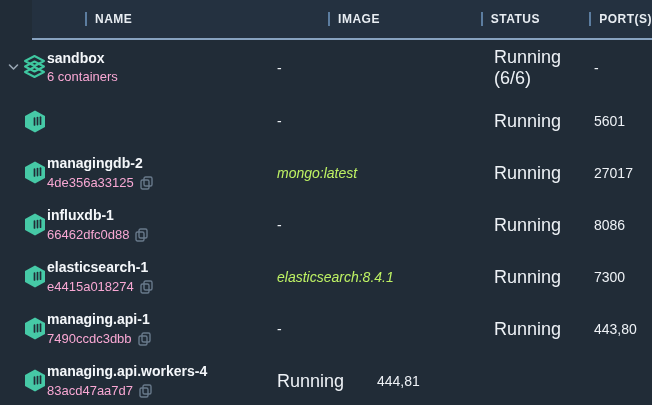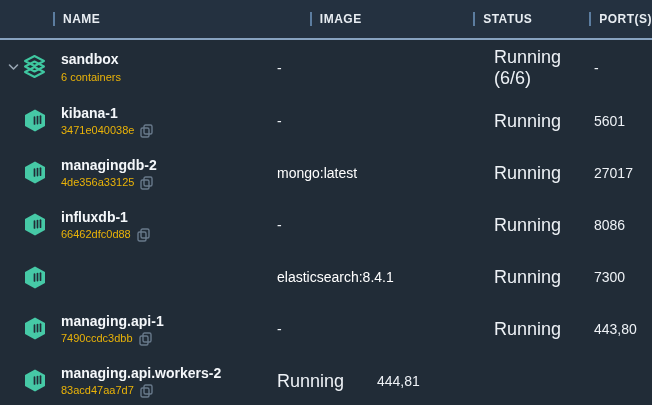--- a/index.html
+++ b/index.html
@@ -7,42 +7,43 @@
     width:652px;height:405px;overflow:hidden;position:relative;
     background:#212c37;
     font-family:"Liberation Sans","DejaVu Sans",sans-serif;
     -webkit-font-smoothing:antialiased;
   }
   
   .thead{
     display:flex;align-items:center;height:40px;
     background:#243140;border-bottom:2px solid #87a2c0;
     box-sizing:border-box;
+    margin-left:32px;
   }
   .th{display:flex;align-items:center;color:#e8edf2;font-size:12px;font-weight:700;letter-spacing:.5px;box-sizing:border-box;}
   .th .pipe{width:2px;height:14px;background:#5e7fa0;background:#5c7da0;margin-right:8px;flex:none;}
   .th-name{width:269px;padding-left:53px;}
   .th-image{width:217px;padding-left:48px;}
   .th-status{width:120px;}
   .th-ports{flex:1;justify-content:flex-end;}
   
   .tbody{display:flex;flex-direction:column;}
   .row{display:flex;align-items:center;height:52px;flex:none;cursor:pointer;}
   .row-group{height:55px;}
   .cell{box-sizing:border-box;display:flex;align-items:center;}
   .cell-name{width:269px;padding-left:5px;}
   .cell-image{width:217px;padding-left:8px;font-size:14px;color:#eef2f6;}
-  .cell-image.is-link{color:#ffffff;}
+  .cell-image.is-link{color:#bef264;font-style:italic;}
   .cell-status{width:100px;padding-left:8px;font-size:18px;color:#eef2f6;}
   .cell-ports{flex:1;padding-left:8px;font-size:14px;color:#eef2f6;}
   .twisty{width:17px;flex:none;display:flex;align-items:center;justify-content:center;}
   .rowicon{width:25px;flex:none;display:flex;align-items:center;justify-content:center;margin-right:0;}
-  .nameblock{margin-left:14px;line-height:1.45;}
+  .nameblock{margin-left:0;line-height:1.45;}
   .name-title{font-size:14px;font-weight:700;color:#f4f7fa;}
-  .name-sub{font-size:11px;color:#eab308;display:flex;align-items:center;gap:6px;}
+  .name-sub{font-size:13px;color:#f9a8d4;display:flex;align-items:center;gap:6px;}
   .copybtn{display:inline-flex;align-items:center;cursor:pointer;}
   svg{display:block;}
 </style>
 </head>
 <body>
 
 <div class="app">
 
   <div class="thead">
     <div class="th th-name">
@@ -99,34 +100,20 @@
         <span class="rowicon">
           <svg width="24" height="25" viewBox="0 0 24 25">
             <path d="M12 1.5 L22 7 L22 18 L12 23.5 L2 18 L2 7 Z" fill="#46c9a6"></path>
             <g stroke="#212c37" stroke-width="1.7" stroke-linecap="round">
               <path d="M11.5 9 V16"></path>
                 <path d="M14.5 8.6 V15.6"></path>
                 <path d="M17.5 8.2 V15.2"></path>
             </g>
           </svg>
         </span>
-        <div class="nameblock">
-          <div class="name-title">kibana-1</div>
-          <div class="name-sub">
-            <span>3471e040038e</span>
-            <span class="copybtn">
-              <svg width="13" height="14" viewBox="0 0 13 14">
-                  <g fill="none" stroke="#68embedded" stroke-width="1.4">
-                    <rect x="4" y="1" width="8" height="9" rx="1.5" stroke="#68798b"></rect>
-                    <rect x="1" y="4" width="8" height="9" rx="1.5" stroke="#68798b"></rect>
-                  </g>
-                </svg>
-            </span>
-          </div>
-        </div>
       </div>
       <div class="cell cell-image">-</div>
       <div class="cell cell-status">Running</div>
       <div class="cell cell-ports">5601</div>
     </div>
 
     <div class="row">
       <div class="cell cell-name">
         <span class="twisty"></span>
         <span class="rowicon">
@@ -198,20 +185,34 @@
         <span class="rowicon">
           <svg width="24" height="25" viewBox="0 0 24 25">
             <path d="M12 1.5 L22 7 L22 18 L12 23.5 L2 18 L2 7 Z" fill="#46c9a6"></path>
             <g stroke="#212c37" stroke-width="1.7" stroke-linecap="round">
               <path d="M11.5 9 V16"></path>
                 <path d="M14.5 8.6 V15.6"></path>
                 <path d="M17.5 8.2 V15.2"></path>
             </g>
           </svg>
         </span>
+        <div class="nameblock">
+          <div class="name-title">elasticsearch-1</div>
+          <div class="name-sub">
+            <span>e4415a018274</span>
+            <span class="copybtn">
+              <svg width="13" height="14" viewBox="0 0 13 14">
+                  <g fill="none" stroke="#68798b" stroke-width="1.4">
+                    <rect x="4" y="1" width="8" height="9" rx="1.5"></rect>
+                    <rect x="1" y="4" width="8" height="9" rx="1.5"></rect>
+                  </g>
+                </svg>
+            </span>
+          </div>
+        </div>
       </div>
       <div class="cell cell-image is-link">elasticsearch:8.4.1</div>
       <div class="cell cell-status">Running</div>
       <div class="cell cell-ports">7300</div>
     </div>
 
     <div class="row">
       <div class="cell cell-name">
         <span class="twisty"></span>
         <span class="rowicon">
@@ -251,21 +252,21 @@
           <svg width="24" height="25" viewBox="0 0 24 25">
             <path d="M12 1.5 L22 7 L22 18 L12 23.5 L2 18 L2 7 Z" fill="#46c9a6"></path>
             <g stroke="#212c37" stroke-width="1.7" stroke-linecap="round">
               <path d="M11.5 9 V16"></path>
                 <path d="M14.5 8.6 V15.6"></path>
                 <path d="M17.5 8.2 V15.2"></path>
             </g>
           </svg>
         </span>
         <div class="nameblock">
-          <div class="name-title">managing.api.workers-2</div>
+          <div class="name-title">managing.api.workers-4</div>
           <div class="name-sub">
             <span>83acd47aa7d7</span>
             <span class="copybtn">
               <svg width="13" height="14" viewBox="0 0 13 14">
                   <g fill="none" stroke="#68798b" stroke-width="1.4">
                     <rect x="4" y="1" width="8" height="9" rx="1.5"></rect>
                     <rect x="1" y="4" width="8" height="9" rx="1.5"></rect>
                   </g>
                 </svg>
             </span>

